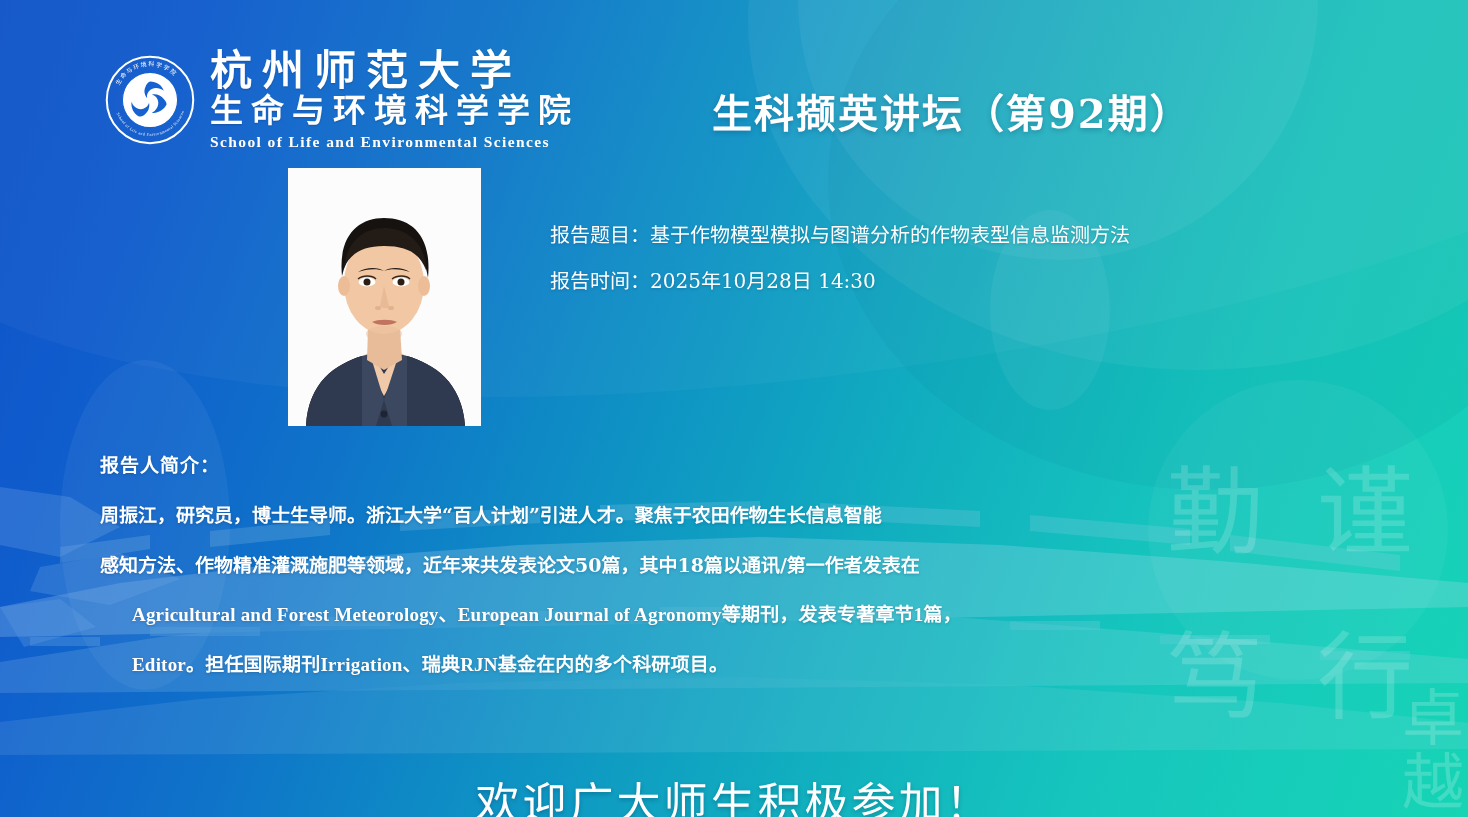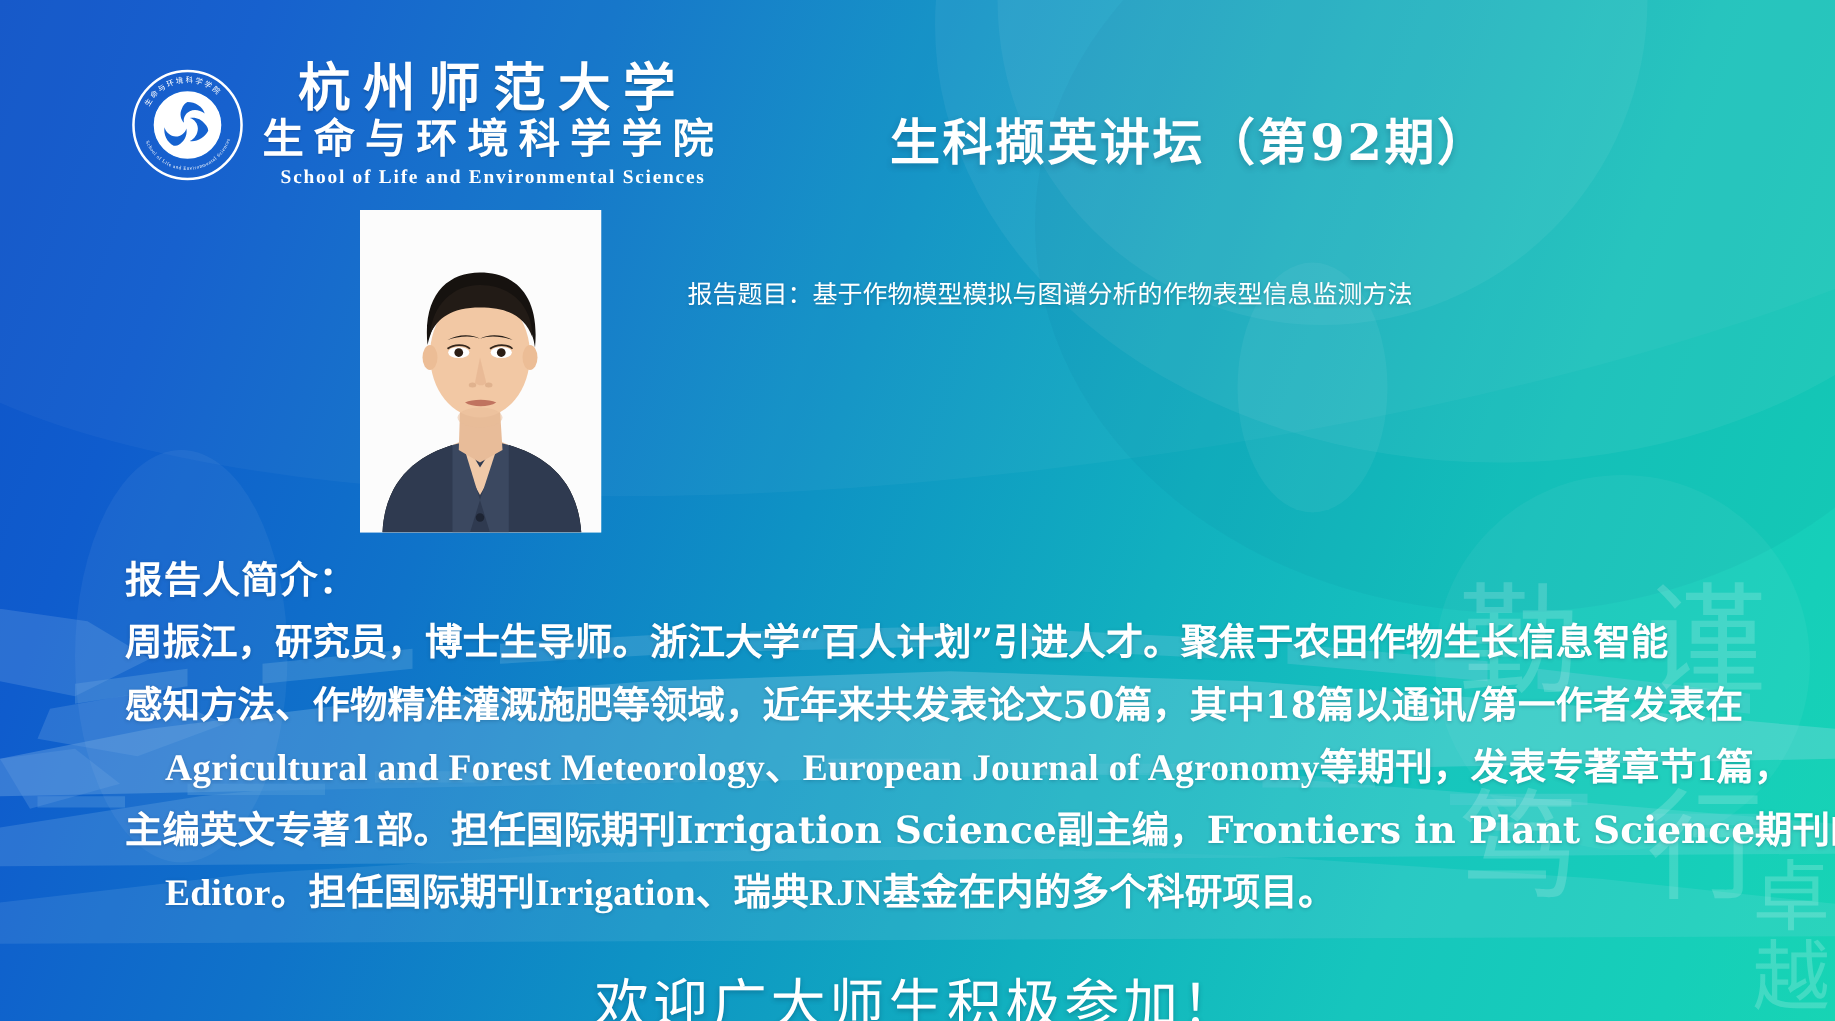--- a/index.html
+++ b/index.html
@@ -63,21 +63,21 @@
     font-family:"DejaVu Serif",serif;
     font-size:62px;line-height:.95;
     writing-mode:vertical-rl;letter-spacing:2px;
     pointer-events:none;user-select:none;
   }
 
   
   .header{position:absolute;left:104px;top:50px;display:flex;align-items:center;gap:14px;}
   .seal{width:92px;height:92px;flex:0 0 92px;position:relative;}
   .seal svg{width:100%;height:100%;display:block;}
-  .logo-text{display:flex;flex-direction:column;justify-content:center;align-items:center;}
+  .logo-text{display:flex;flex-direction:column;justify-content:center;}
   .logo-cn1{
     font-family:"DejaVu Serif",serif;
     font-size:42px;font-weight:700;color:#fff;
     letter-spacing:10px;line-height:1.02;
     text-shadow:0 1px 2px rgba(0,0,0,.18);
   }
   .logo-cn2{
     font-family:"DejaVu Serif",serif;
     font-size:33px;font-weight:700;color:#fff;
     letter-spacing:8px;line-height:1.12;
@@ -113,21 +113,21 @@
     text-shadow:0 1px 3px rgba(0,40,70,.25);
     white-space:nowrap;
   }
   .info-row{display:block;}
   .info-label{letter-spacing:0px;}
 
   
   .bio{
     position:absolute;left:100px;top:440px;width:1280px;
     font-family:"DejaVu Serif",serif;
-    color:#fff;font-size:30px;line-height:50px;font-weight:700;
+    color:#fff;font-size:19px;line-height:50px;font-weight:700;
     text-shadow:0 1px 3px rgba(0,40,70,.25);
   }
   .bio-title{display:block;font-weight:700;letter-spacing:1px;}
   .bio-line{display:block;white-space:nowrap;}
   .bio-line.en{font-family:"Liberation Serif",serif;letter-spacing:.2px;margin-left:32px;}
 
   
   .footer{
     position:absolute;left:0;right:0;top:768px;text-align:center;
     font-family:"DejaVu Serif",serif;
@@ -261,26 +261,26 @@
       <ellipse cx="103" cy="140" rx="3" ry="2" fill="#d9a884" opacity=".7"></ellipse>
 
       <path d="M84,154 C90,151 103,151 109,154 C103,158 90,158 84,154 Z" fill="#c0735f"></path>
 
       <ellipse cx="96" cy="166" rx="18" ry="8" fill="#e7bb97" opacity=".5"></ellipse>
     </svg>
   </div>
 
   <div class="info">
     <span class="info-row"><span class="info-label">报告题目：</span><span>基于作物模型模拟与图谱分析的作物表型信息监测方法</span></span>
+    <span class="info-row"><span class="info-label">报告时间：</span><span>2025年10月28日 14:30</span></span>
   </div>
 
   <div class="bio">
     <span class="bio-title">报告人简介：</span>
     <span class="bio-line">周振江，研究员，博士生导师。浙江大学“百人计划”引进人才。聚焦于农田作物生长信息智能</span>
     <span class="bio-line">感知方法、作物精准灌溉施肥等领域，近年来共发表论文50篇，其中18篇以通讯/第一作者发表在</span>
     <span class="bio-line en">Agricultural and Forest Meteorology、European Journal of Agronomy等期刊，发表专著章节1篇，</span>
-    <span class="bio-line">主编英文专著1部。担任国际期刊Irrigation Science副主编，Frontiers in Plant Science期刊的Guest</span>
     <span class="bio-line en">Editor。担任国际期刊Irrigation、瑞典RJN基金在内的多个科研项目。</span>
   </div>
 
   <div class="footer">欢迎广大师生积极参加！</div>
 
 </div>
 
 </body></html>

